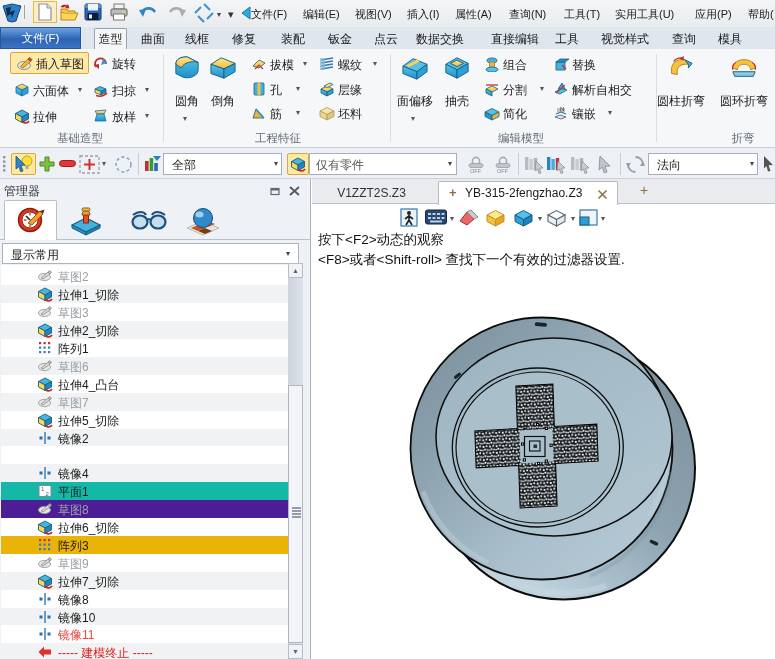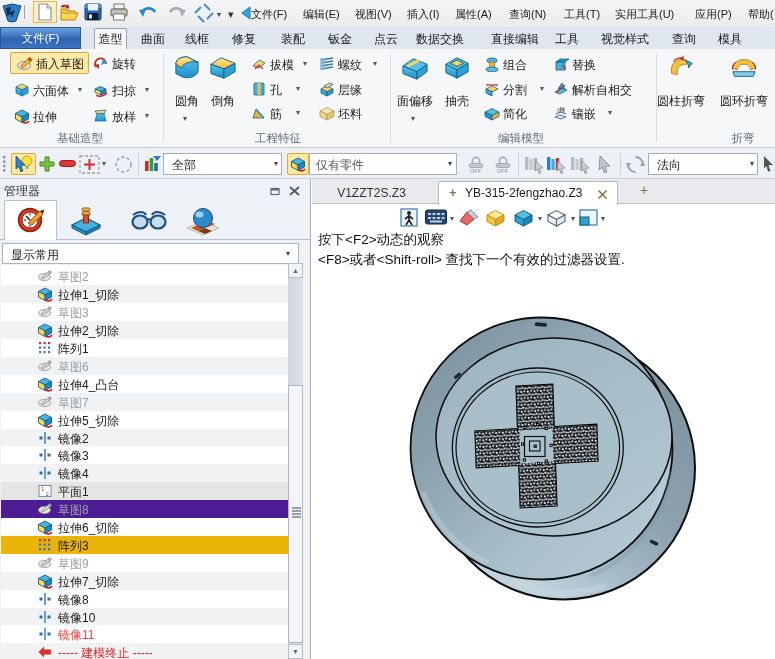--- a/index.html
+++ b/index.html
@@ -518,33 +518,27 @@
         <use href="#i-extrude"></use>
       </svg>
       <div class="abs" style="left:57px;top:2px;font-size:12px;color:#1c1c1c;white-space:nowrap">拉伸5_切除</div>
     </div>
     <div class="abs" style="left:0;top:163.5px;width:302px;height:17.9px;background:#f1f2f3">
       <svg class="abs" style="left:36px;top:1px" width="16" height="16" viewBox="0 0 16 16">
         <use href="#i-mirror"></use>
       </svg>
       <div class="abs" style="left:57px;top:2px;font-size:12px;color:#1c1c1c;white-space:nowrap">镜像2</div>
     </div>
-    <div class="abs" style="left:0;top:181.4px;width:302px;height:17.9px;background:#fff">
+    <div class="abs" style="left:0;top:199.3px;width:302px;height:17.9px;background:#f1f2f3">
       <svg class="abs" style="left:36px;top:1px" width="16" height="16" viewBox="0 0 16 16">
         <use href="#i-mirror"></use>
       </svg>
-      <div class="abs" style="left:57px;top:2px;font-size:12px;color:#1c1c1c;white-space:nowrap">镜像3</div>
-    </div>
-    <div class="abs" style="left:0;top:199.3px;width:302px;height:17.9px;background:#f1f2f3">
-      <svg class="abs" style="left:36px;top:1px" width="16" height="16" viewBox="0 0 16 16">
-        <use href="#i-mirror"></use>
-      </svg>
       <div class="abs" style="left:57px;top:2px;font-size:12px;color:#1c1c1c;white-space:nowrap">镜像4</div>
     </div>
-    <div class="abs" style="left:0;top:217.2px;width:363px;height:17.9px;background:#e5e5e5">
+    <div class="abs" style="left:0;top:217.2px;width:363px;height:17.9px;background:#14b8a6">
       <svg class="abs" style="left:36px;top:1px" width="16" height="16" viewBox="0 0 16 16">
         <use href="#i-plane"></use>
       </svg>
       <div class="abs" style="left:57px;top:2px;font-size:12px;color:#1c1c1c;white-space:nowrap">平面1</div>
     </div>
     <div class="abs" style="left:0;top:235.1px;width:302px;height:17.9px;background:#4c1d95">
       <svg class="abs" style="left:36px;top:1px" width="16" height="16" viewBox="0 0 16 16">
         <use href="#i-sketch"></use>
       </svg>
       <div class="abs" style="left:57px;top:2px;font-size:12px;color:#9aa1a8;white-space:nowrap">草图8</div>

